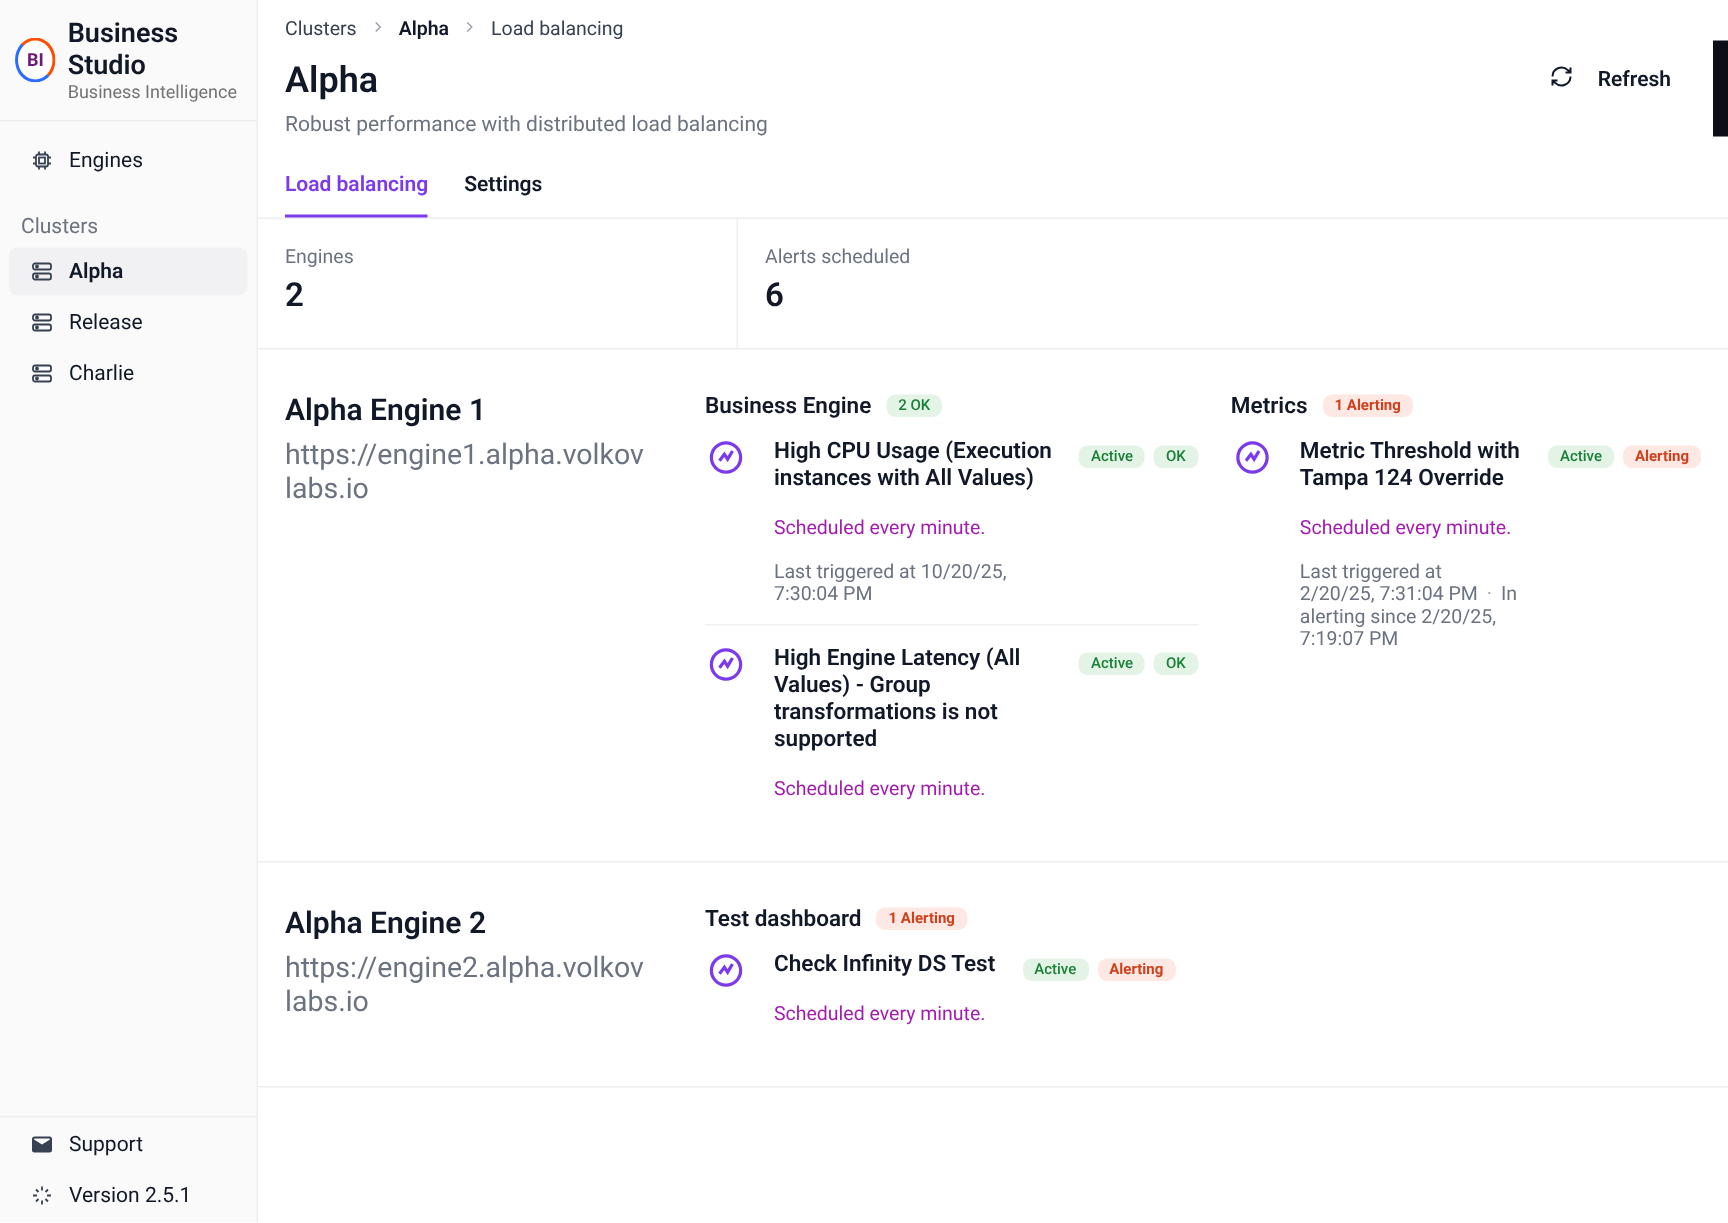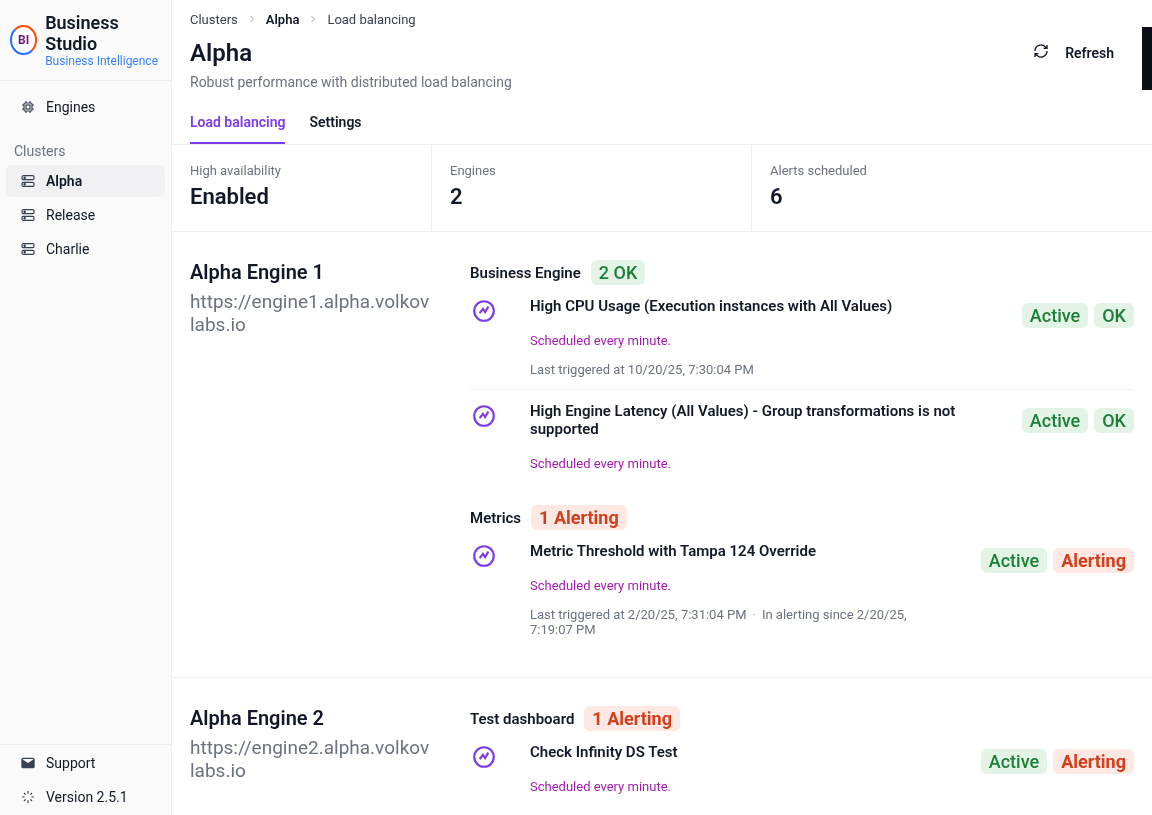--- a/index.html
+++ b/index.html
@@ -34,21 +34,21 @@
     width: 30px; height: 30px;
     border-radius: 50%;
     border: 2px solid;
     border-color: #ff4d00 #ff4d00 #2a6cff #2a6cff;
     display: flex; align-items: center; justify-content: center;
     font-size: 12px; font-weight: 700;
     color: #701a75;
     background: #fff;
   }
   .brand-text .title { font-weight: 600; font-size: 18px; }
-  .brand-text .subtitle { font-size: 12px; color: #3b82f6; }
+  .brand-text .subtitle { font-size: 12px; color: #737373; }
   .side-section { padding: 8px 0; }
   .side-item {
     display: flex; align-items: center; gap: 10px;
     padding: 8px 14px;
     font-size: 14px;
     cursor: pointer;
     border-radius: 6px;
     margin: 2px 6px;
   }
   .side-item.active { background: #f1f1f3; font-weight: 600; }
@@ -138,38 +138,38 @@
   .engine-block {
     display: flex;
     gap: 40px;
     padding: 28px 18px 28px 18px;
     border-bottom: 1px solid #eceef2;
   }
   .engine-left { width: 240px; min-width: 240px; }
   .engine-name { font-size: 20px; font-weight: 600; }
   .engine-url { font-size: 19px; color: #6b7280; margin-top: 6px; word-break: break-all; }
 
-  .engine-right { flex: 1; display: flex; flex-direction: column; gap: 22px; }
+  .engine-right { flex: 1; display: flex; flex-direction: row; gap: 22px; }
   .group-header { display: flex; align-items: center; gap: 10px; }
   .group-title { font-size: 15px; font-weight: 600; }
 
   .badge {
     display: inline-flex; align-items: center;
     padding: 2px 8px;
     border-radius: 6px;
-    font-size: 18px;
+    font-size: 10px;
     font-weight: 500;
   }
   .badge.green { background: #e3f4e6; color: #1a7f37; }
   .badge.red { background: #fde8e4; color: #d1401c; font-weight: bold; }
 
   .alert-row {
     display: flex;
     align-items: flex-start;
-    gap: 32px;
+    gap: 18px;
     padding: 12px 0;
     border-bottom: 1px solid #f1f1f3;
   }
   .alert-row:last-child { border-bottom: none; }
   .alert-icon {
     width: 28px; height: 28px;
     display:flex; align-items:center; justify-content:center;
   }
   .alert-icon svg { width: 26px; height: 26px; }
   .alert-body { flex: 1; }
@@ -293,24 +293,20 @@
     </div>
     <div class="right-bar"></div>
   </div>
 
   <div class="tabs" id="tabs">
       <div class="tab active">Load balancing</div>
       <div class="tab">Settings</div>
     </div>
 
   <div class="stats">
-    <div class="stat">
-      <div class="label">High availability</div>
-      <div class="value">Enabled</div>
-    </div>
     <div class="stat" style="min-width:320px">
       <div class="label">Engines</div>
       <div class="value">2</div>
     </div>
     <div class="stat" style="border-right:none">
       <div class="label">Alerts scheduled</div>
       <div class="value">6</div>
     </div>
   </div>
 

